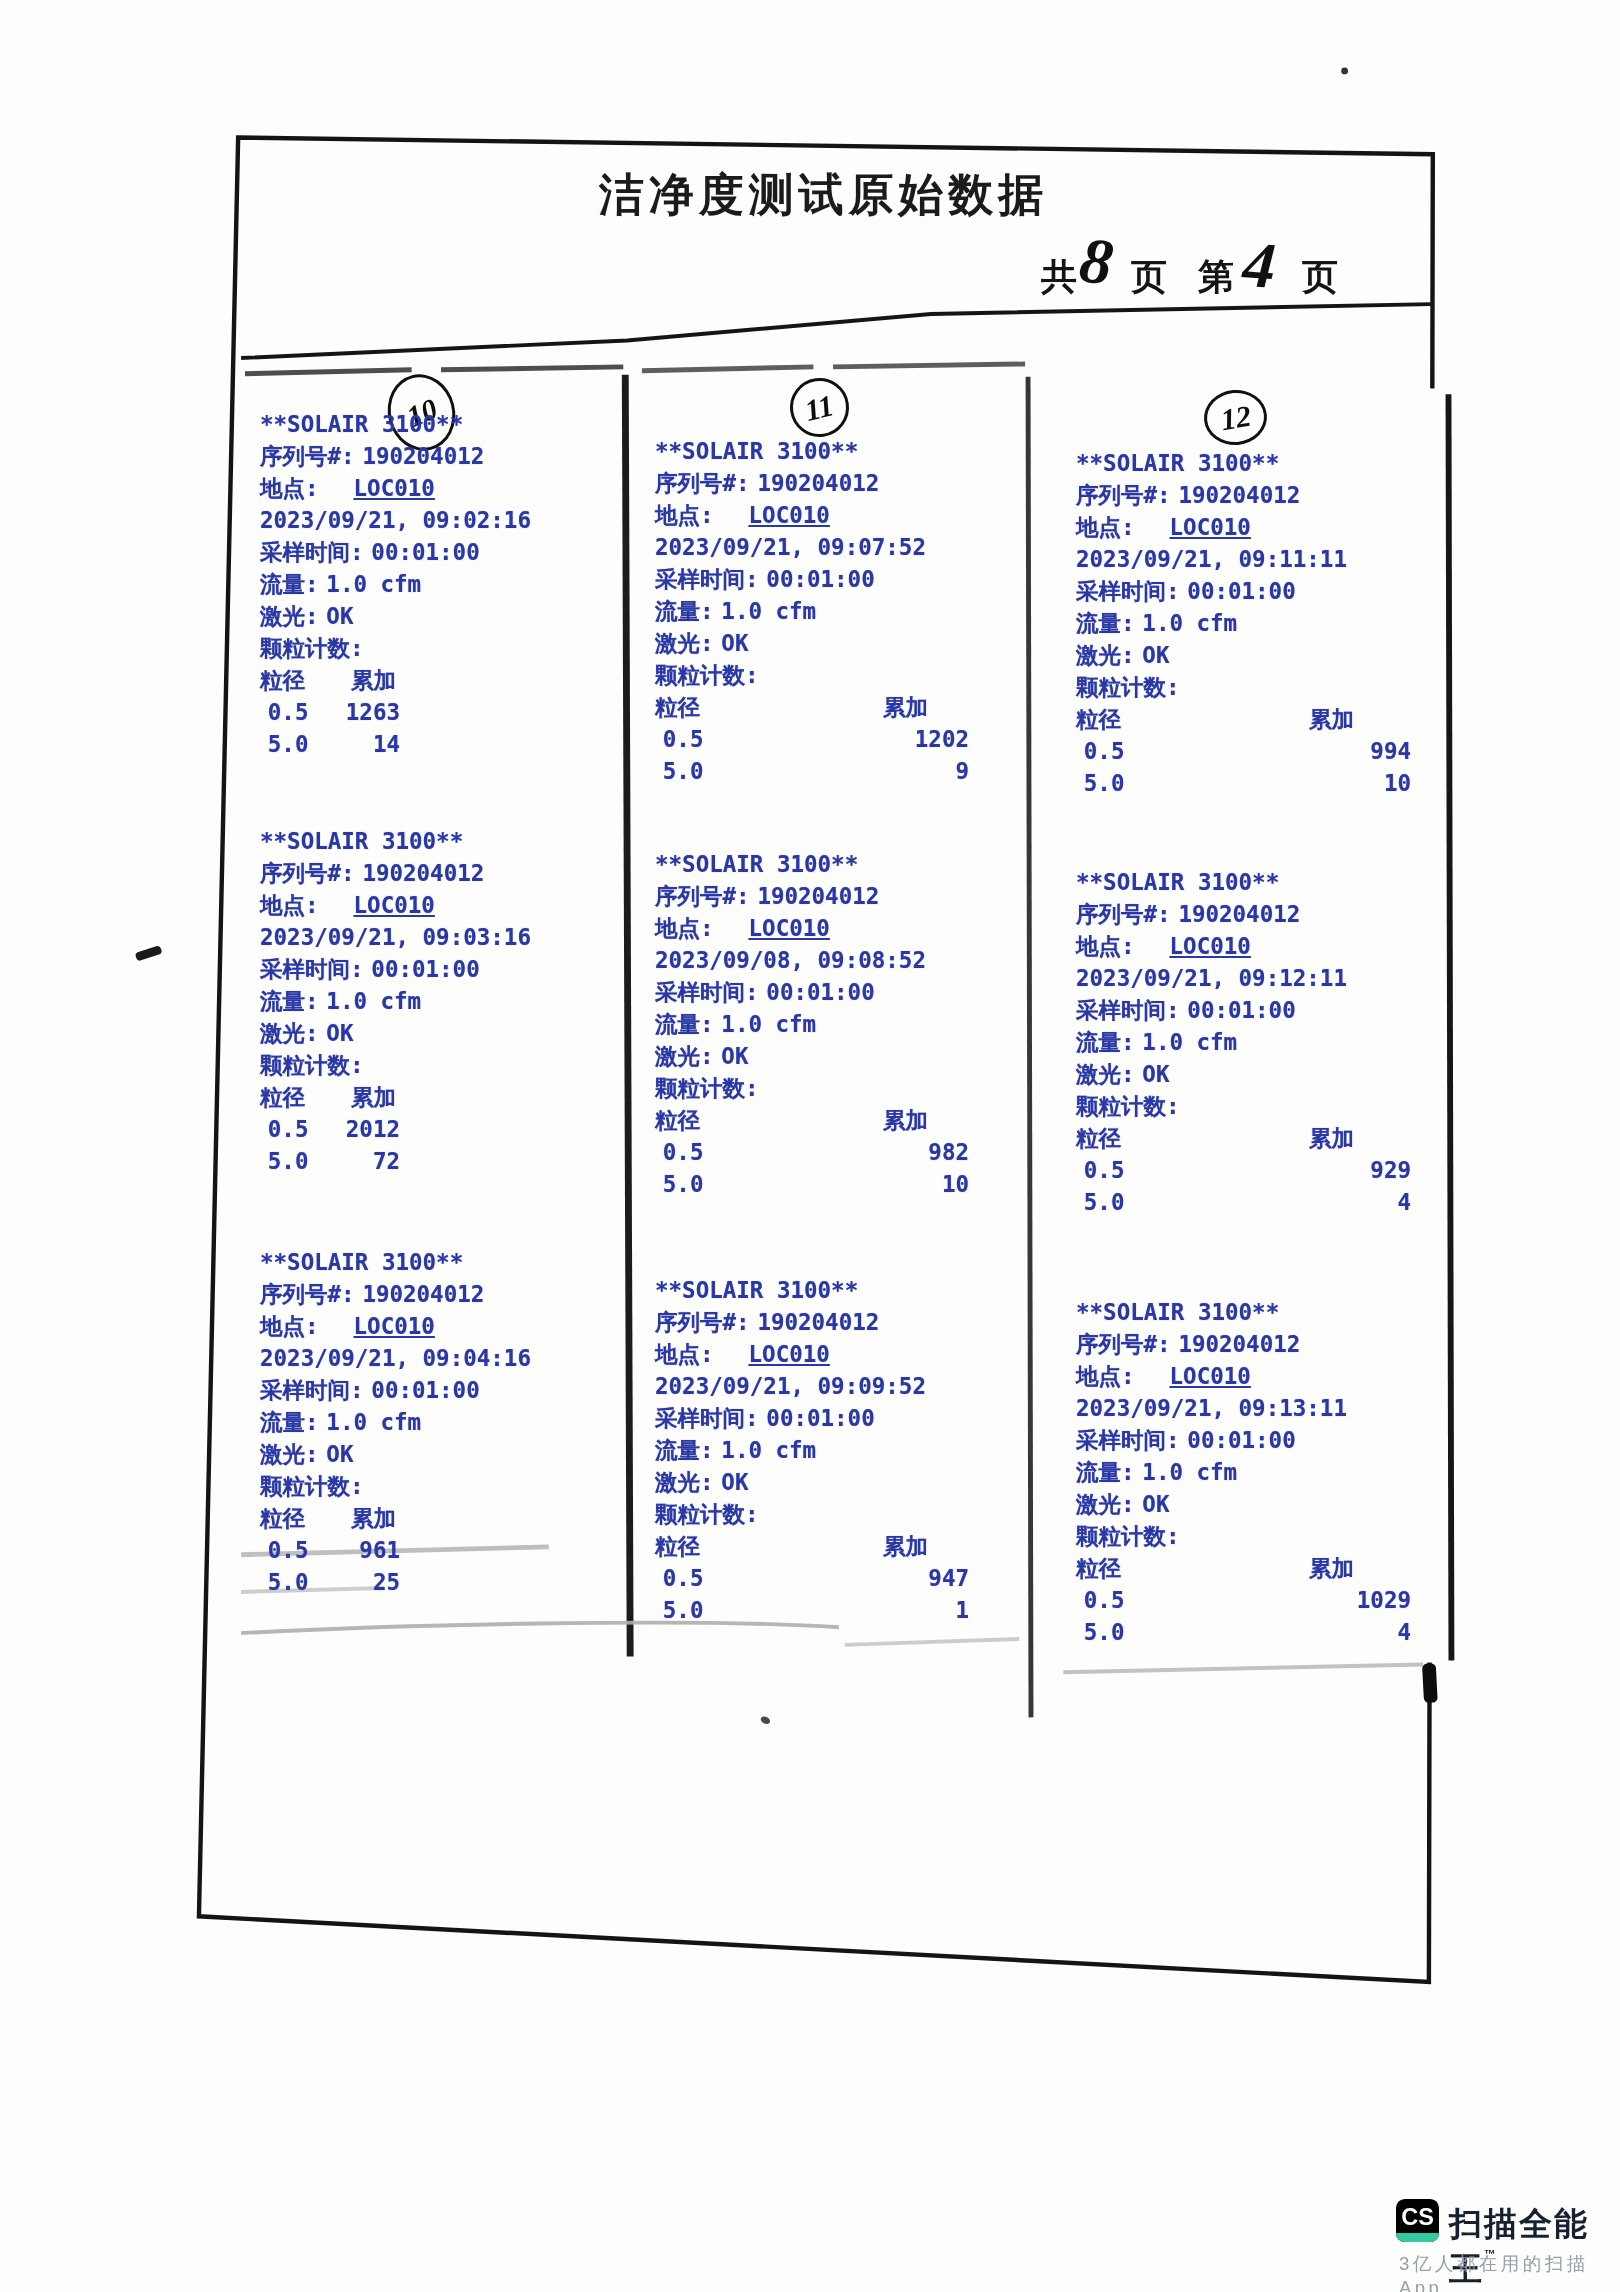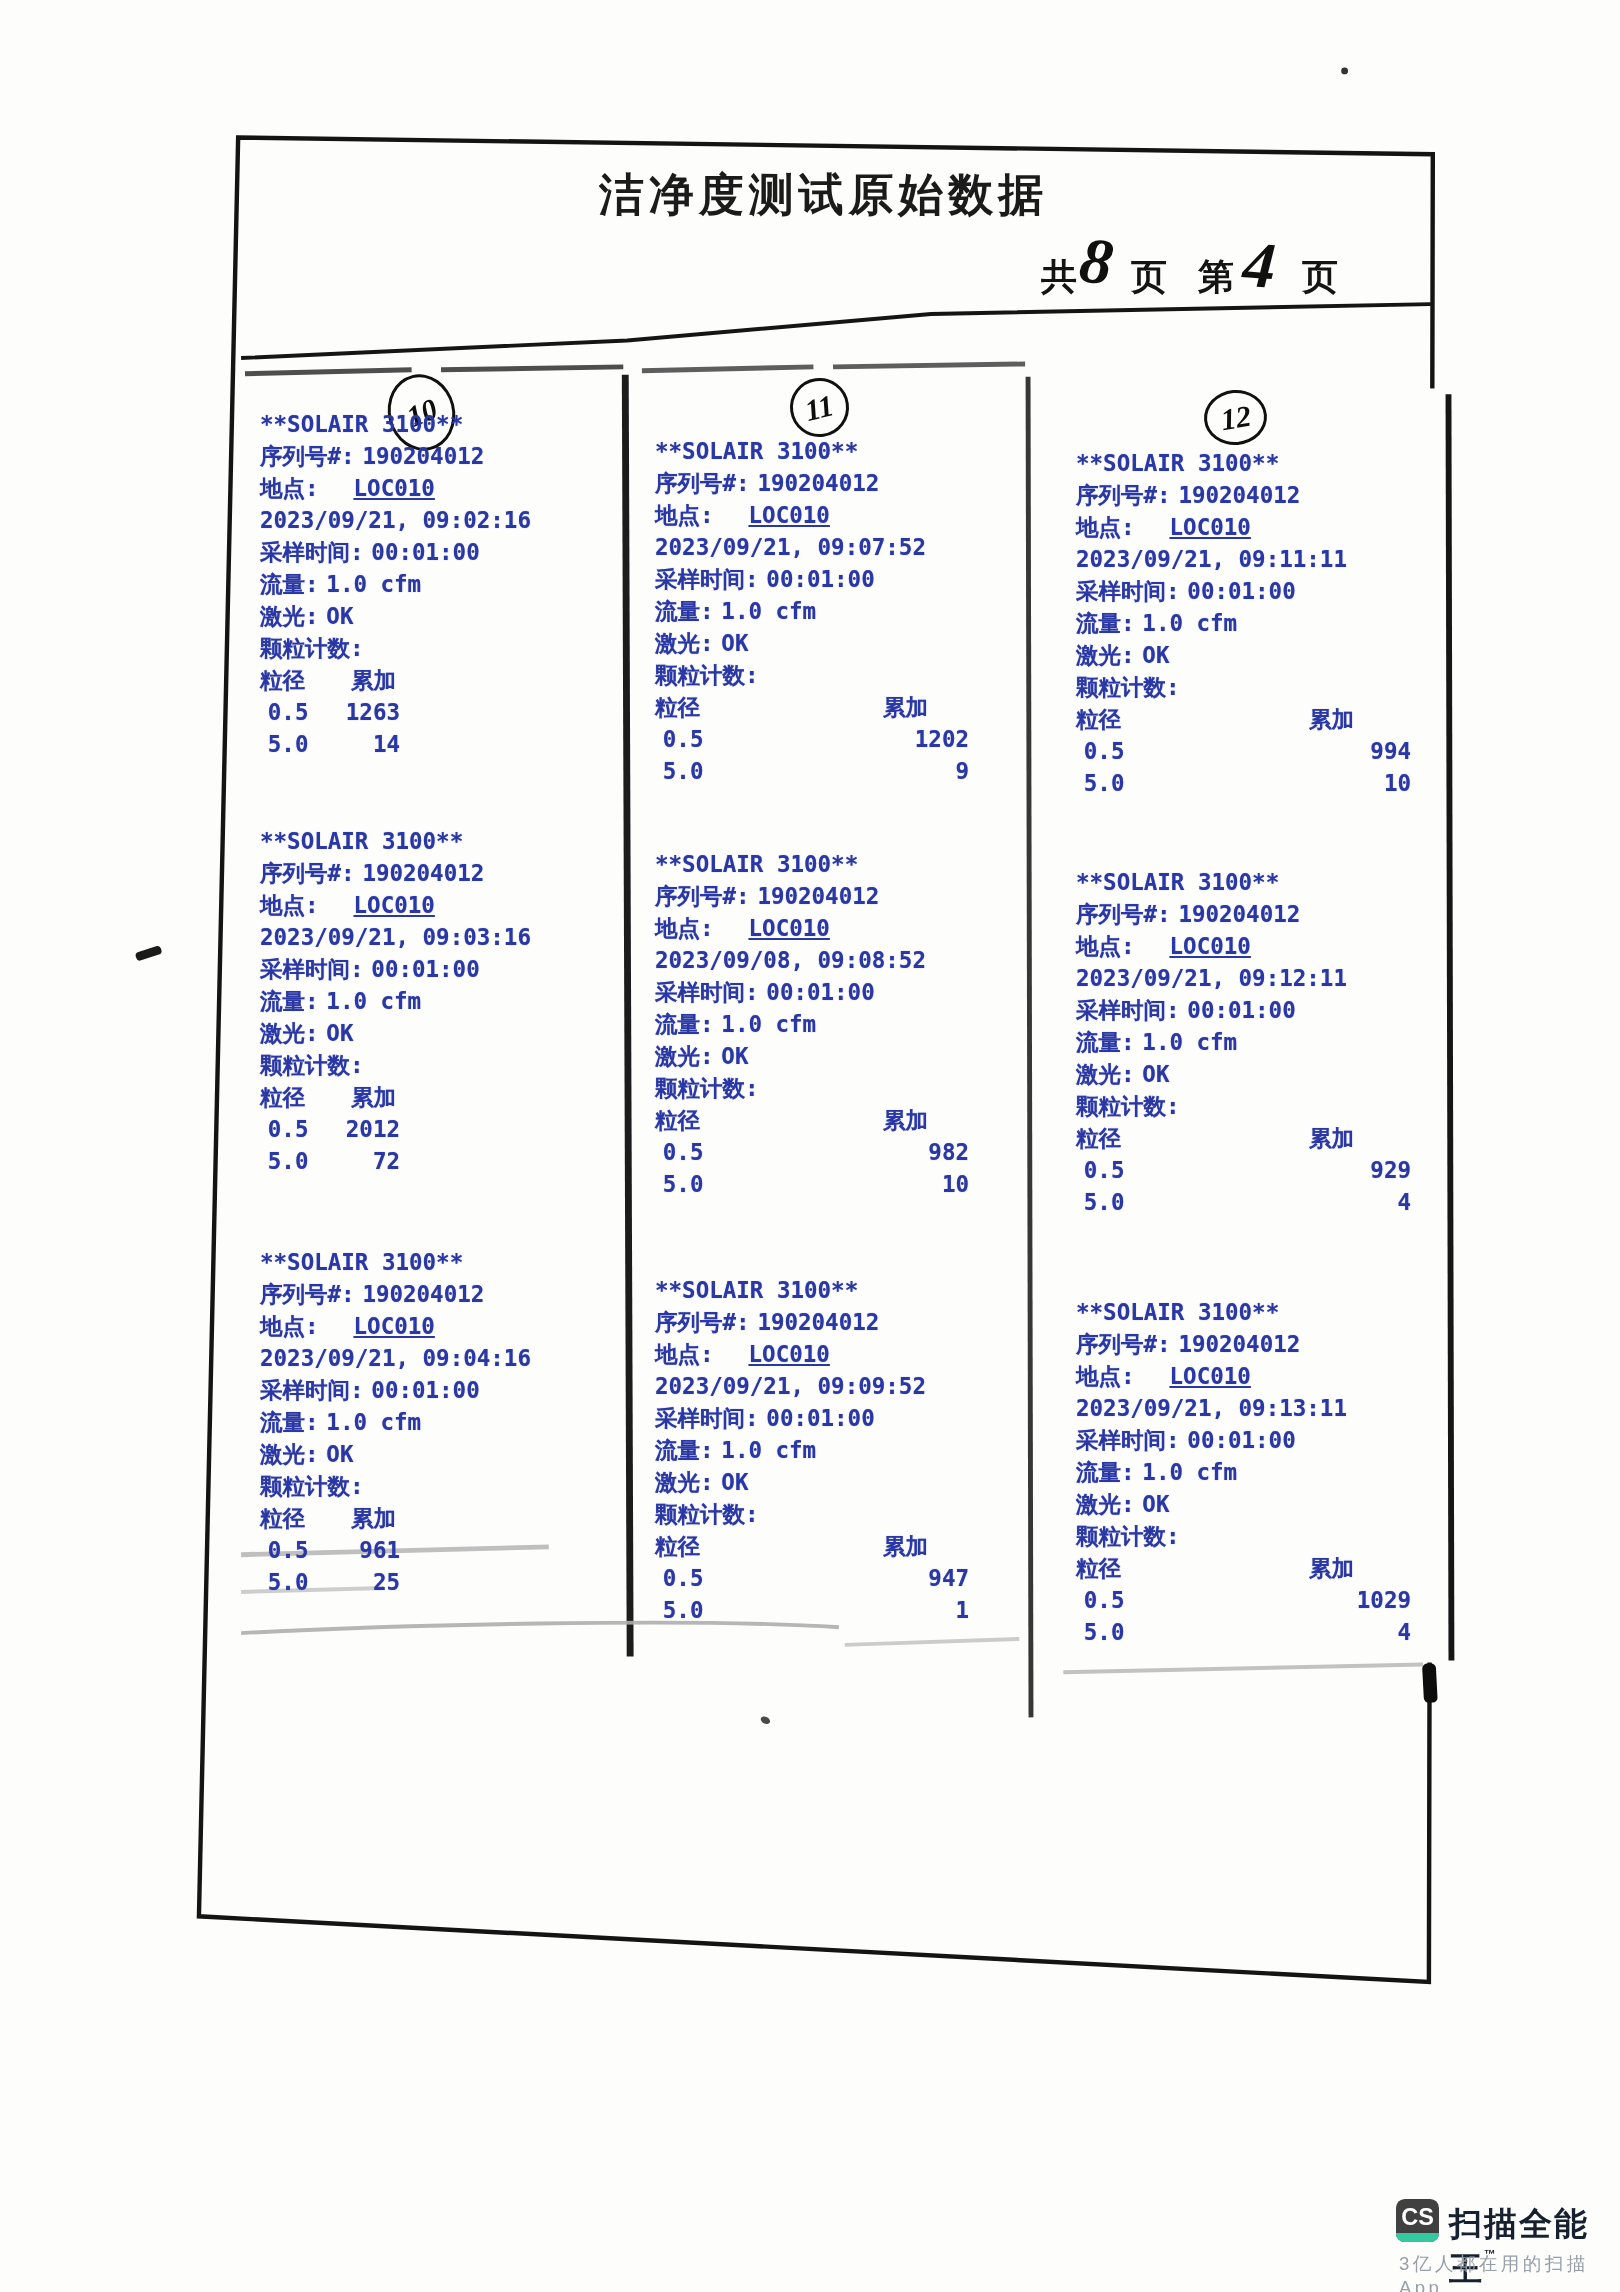--- a/index.html
+++ b/index.html
@@ -29,21 +29,21 @@
   .rl{font-family:"DejaVu Sans Mono","Liberation Mono",monospace;font-weight:bold;
       font-size:22.5px;line-height:32px;color:#2a38a6;white-space:pre;
       text-shadow:0 0 1px rgba(42,56,166,0.5);}
   .rl .gap{margin-left:35px;text-decoration:underline;}
   .rl .sp{margin-left:7.8px;}
   .row{display:flex;justify-content:space-between;gap:24px;}
   .row .ind{margin-left:7.8px;text-align:right;}
 
   
   .wm-logo{position:absolute;left:1396px;top:2199px;width:43px;height:43px;border-radius:8.8px;
-      background:#404040;overflow:hidden;display:flex;align-items:center;justify-content:center;}
+      background:#000000;overflow:hidden;display:flex;align-items:center;justify-content:center;}
   .wm-logo .cs{color:#ffffff;font-weight:bold;font-size:23.5px;margin-top:-5.9px;
       font-family:"Liberation Sans",sans-serif;}
   .wm-logo .teal{position:absolute;left:0;bottom:0;width:100%;height:8.8px;background:#35c9a2;}
   .wm-name{position:absolute;left:1449px;top:2202px;font-weight:bold;font-size:33px;
       color:#16202e;letter-spacing:2px;font-family:"Liberation Sans",sans-serif;}
   .wm-tm{font-size:11.8px;vertical-align:top;font-weight:bold;}
   .wm-tagline{position:absolute;left:1399px;top:2251px;font-size:18.6px;color:#97a0a8;
       letter-spacing:3.4px;font-family:"Liberation Sans",sans-serif;}
 </style>
 </head>

